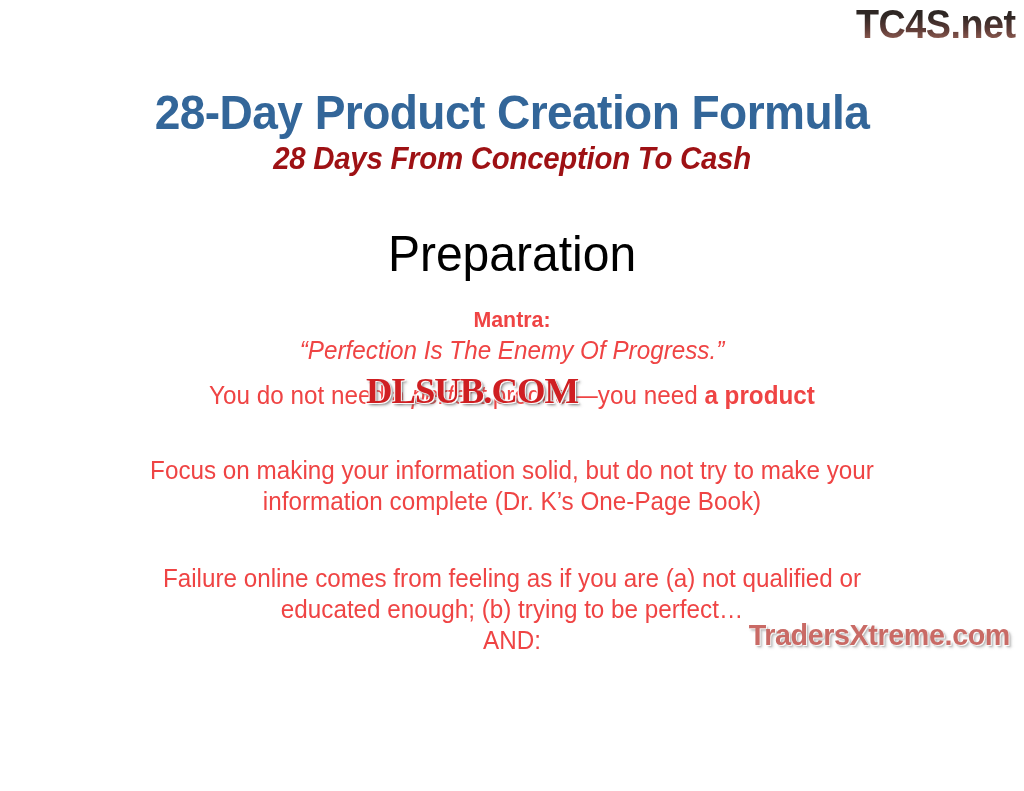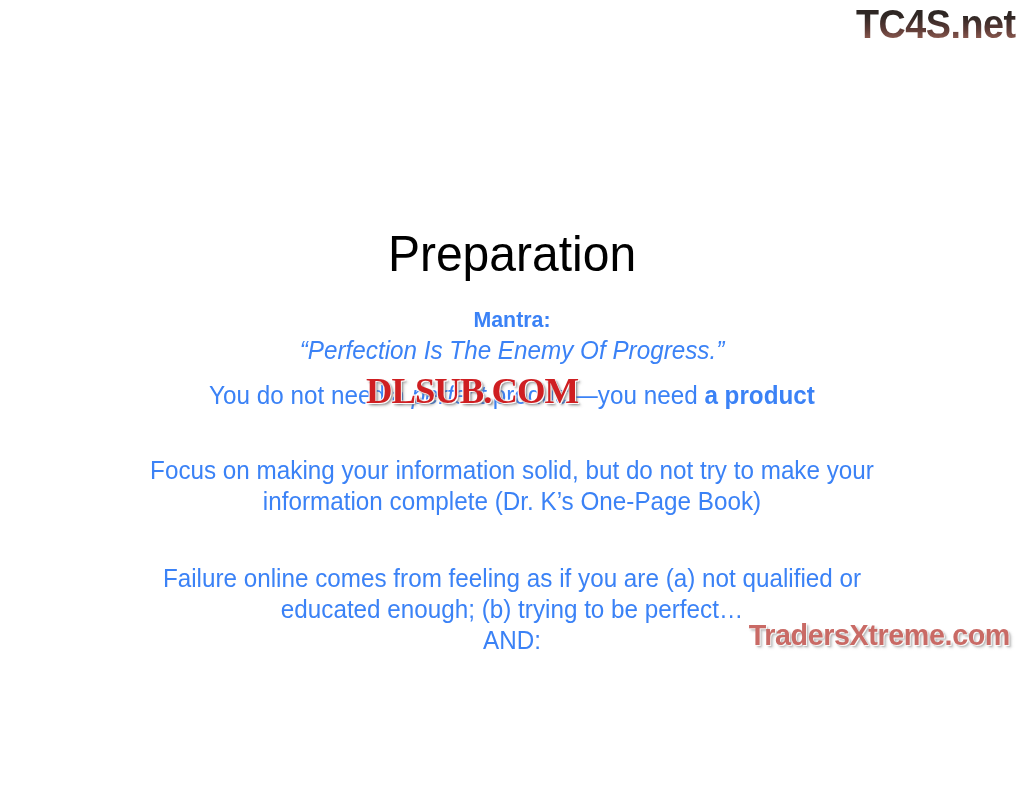--- a/index.html
+++ b/index.html
@@ -94,21 +94,21 @@
   
   #body-block {
     position: absolute;
     top: 306px;
     left: 62px;
     width: 900px;
     text-align: center;
     font-family: "Liberation Sans", sans-serif;
     font-size: 25px;
     line-height: 31px;
-    color: #3b82f6;
+    color: #ef4444;
   }
 
   .body-line {
     transform: scaleX(0.97);
   }
 
   .mantra-label {
     font-weight: bold;
     font-size: 22px;
     line-height: 28px;
@@ -171,20 +171,24 @@
        3px 3px 3px rgba(150,150,150,0.3);
   }
 </style>
 </head>
 <body>
 
 <div id="slide">
 
   <div id="brand-logo">TC4S.net</div>
 
+  <div id="title-block">
+    <div id="slide-title">28-Day Product Creation Formula</div>
+    <div id="slide-subtitle">28 Days From Conception To Cash</div>
+  </div>
 
   <div id="section-heading">Preparation</div>
 
   <div id="body-block">
 
     <div class="body-line mantra-label">Mantra:</div>
 
     <div class="body-line mantra-quote">“Perfection Is The Enemy Of Progress.”</div>
 
     <div class="spacer-sm"></div>

